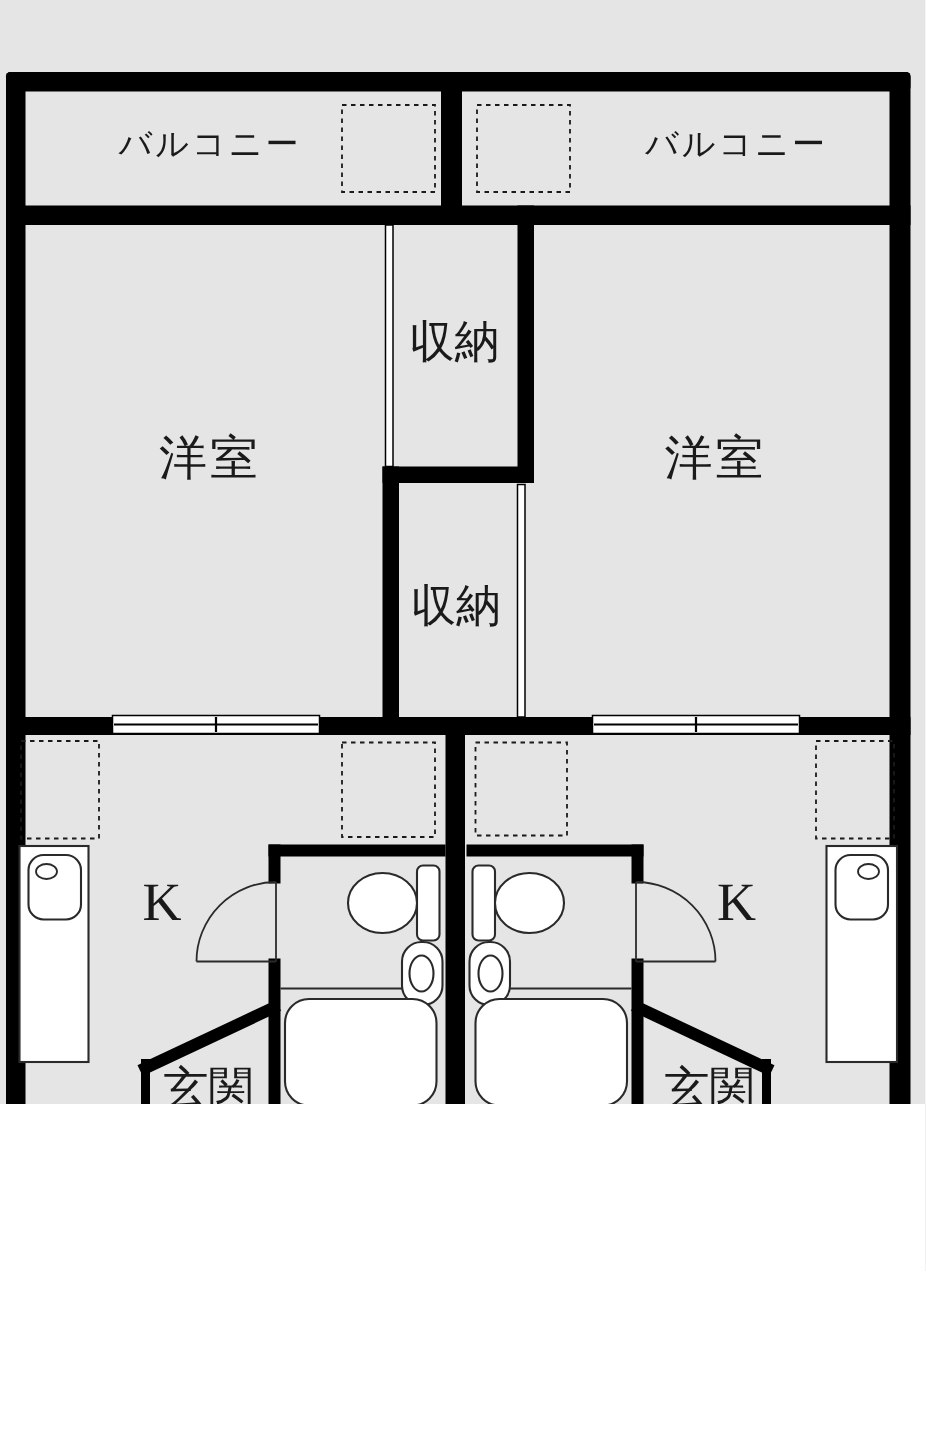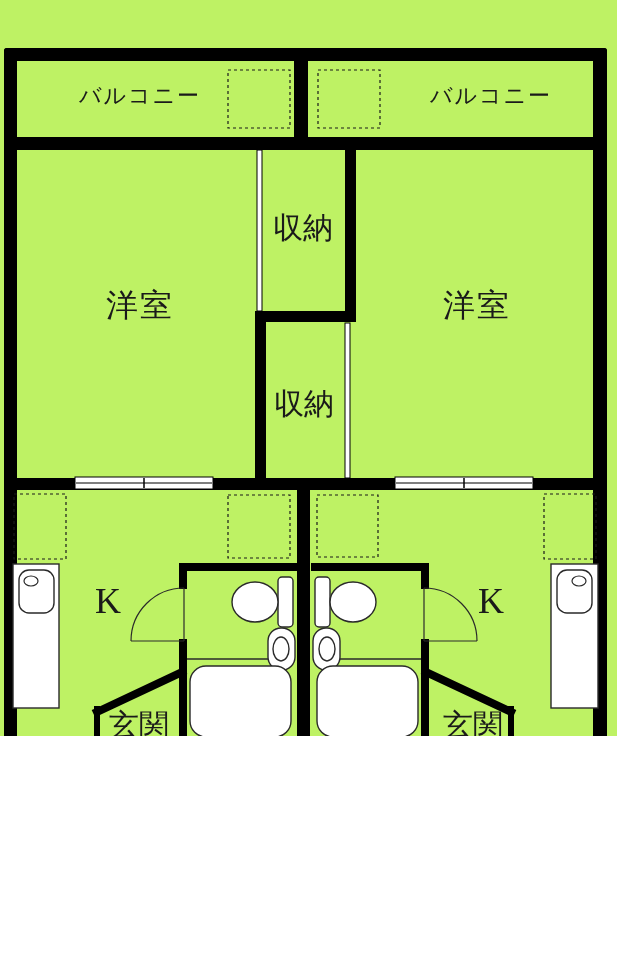--- a/index.html
+++ b/index.html
@@ -1,19 +1,19 @@
 <!DOCTYPE html>
 <html><head>
 <meta charset="utf-8">
 <style>
   html,body{margin:0;padding:0;background:#ffffff;}
   .canvas{
     position:relative;
     width:617px;height:736px;
-    background:#bef264;
+    background:#e5e5e5;
     font-family:"Liberation Serif","DejaVu Serif",serif;
   }
   svg{display:block;}
   text{
     font-family:"Liberation Serif","DejaVu Serif",serif;
     fill:#1a1a1a;
   }
   .lbl{letter-spacing:2px;}
 </style>
 </head>

